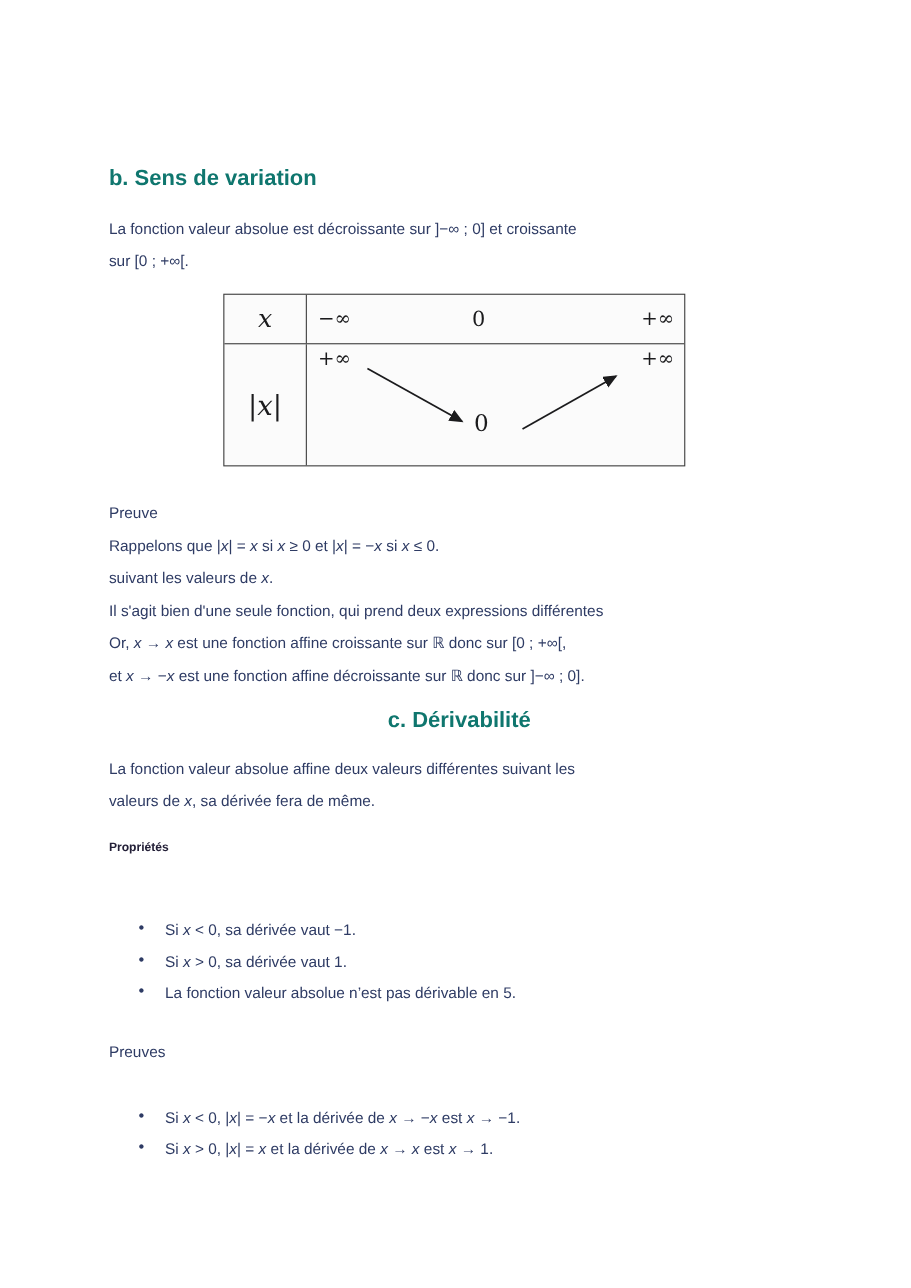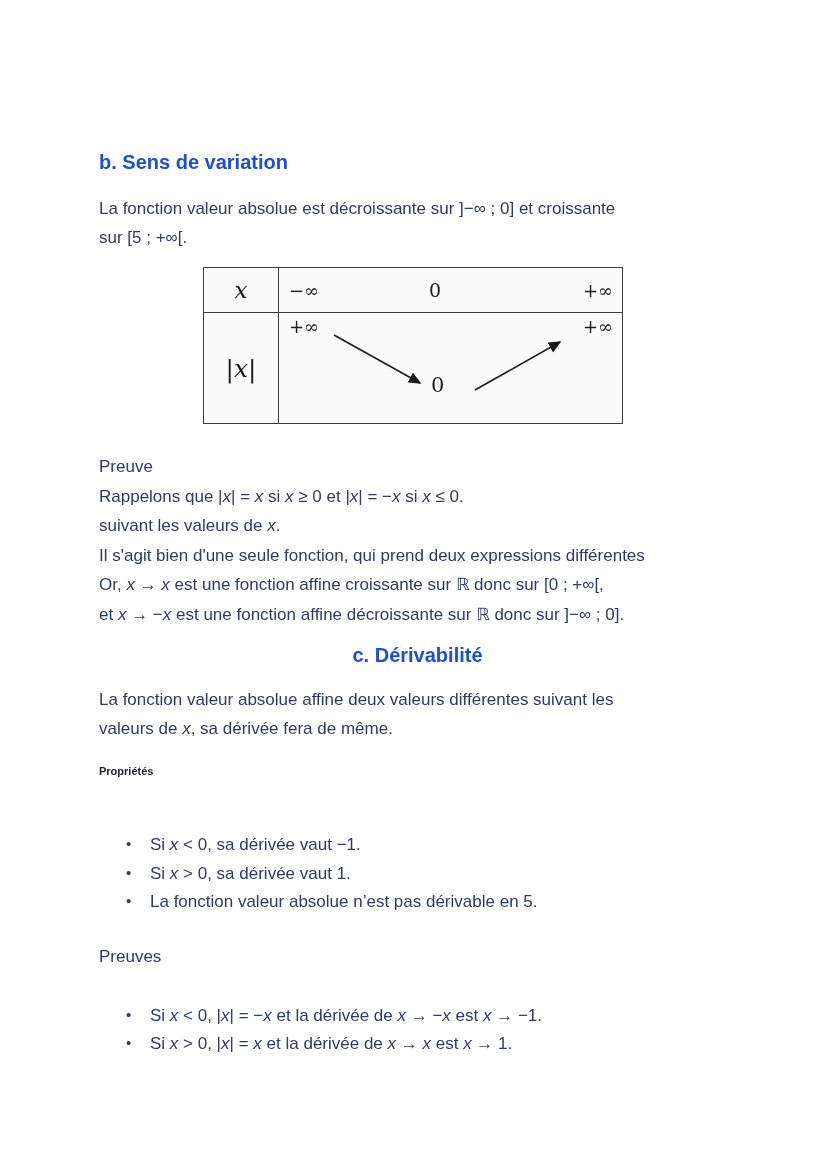--- a/index.html
+++ b/index.html
@@ -14,26 +14,26 @@
     font-family: "Liberation Sans", "DejaVu Sans", sans-serif;
   }
   .content {
     padding: 150px 92px 0 99px;
   }
   h2 {
     margin: 0;
     font-size: 20px;
     line-height: 24px;
     font-weight: bold;
-    color: #1d4ed8;
+    color: #0f766e;
   }
   #heading-c { margin-top: 14px; text-align: center; }
   .bodytext {
     color: #2e3b64;
-    font-size: 17px;
+    font-size: 14px;
   }
   .line { line-height: 29px; }
   .proof-line { line-height: 29.5px; }
   .intro-b { margin-top: 20px; }
   .proof1 { margin-top: 28px; }
   .intro-c { margin-top: 18px; }
   .props-title {
     margin-top: 17px;
     font-weight: bold;
     font-size: 11px;
@@ -97,21 +97,21 @@
 </style>
 </head>
 <body>
 
 <div class="content">
 
   <h2 id="heading-b">b. Sens de variation</h2>
 
   <div class="bodytext intro-b">
     <div class="line">La fonction valeur absolue est décroissante sur ]−∞ ; 0] et croissante</div>
-    <div class="line">sur [5 ; +∞[.</div>
+    <div class="line">sur [0 ; +∞[.</div>
   </div>
 
   <div class="vtable">
     <div class="vt-row vt-head">
       <div class="vt-cell vt-label">
         <span class="math-var"><i>x</i></span>
       </div>
       <div class="vt-cell vt-content">
         <span class="vt-xval left">−∞</span>
         <span class="vt-xval center">0</span>

